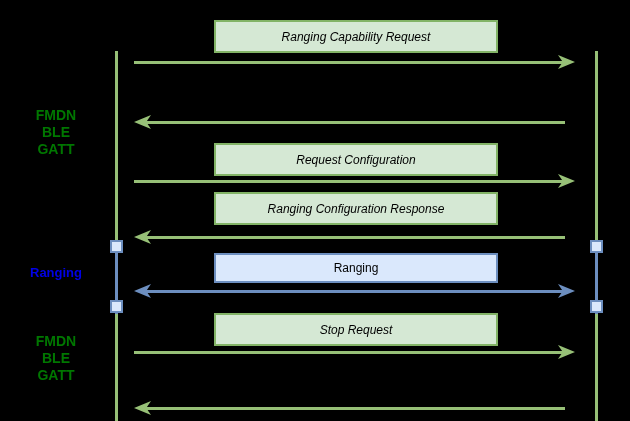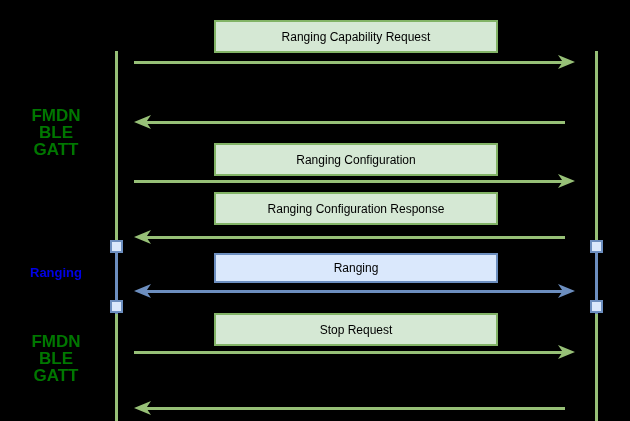--- a/index.html
+++ b/index.html
@@ -20,37 +20,37 @@
   .activation-square{
     position:absolute; width:13px; height:13px; box-sizing:border-box;
     background:var(--blue-fill); border:2px solid var(--blue-stroke);
   }
   
   .msg-box{
     position:absolute; left:214px; width:284px; height:33px; box-sizing:border-box;
     display:flex; align-items:center; justify-content:center;
     font-size:12px; color:var(--text-box); border:2px solid;
   }
-  .msg-box.green{background:var(--green-fill); border-color:var(--green-stroke);}
+  .msg-box.green{background:var(--green-fill); border-color:var(--green-stroke);font-style:italic;}
   .msg-box.blue{background:var(--blue-fill); border-color:var(--blue-stroke); height:30px;}
   
   .arrow{position:absolute; left:134px; width:441px; height:14px;}
   .shaft{position:absolute; top:6px; height:3px;}
   .g-bg{background:var(--line-green);}
   .b-bg{background:var(--line-blue);}
   .shaft-right{left:0; right:12px;}
   .shaft-left{left:12px; right:10px;}
   .shaft-both{left:12px; right:12px;}
   .head{position:absolute; top:0; width:17px; height:14px; display:block;}
   .head-right{right:0; clip-path:polygon(0 0, 100% 50%, 0 100%, 28% 50%);}
   .head-left{left:0; clip-path:polygon(100% 0, 0 50%, 100% 100%, 72% 50%);}
   
   .side-label{
     position:absolute; left:9px; width:94px; text-align:center;
-    font-weight:bold; font-size:17px; line-height:17px;
+    font-weight:bold; font-size:14px; line-height:17px;
   }
   .side-label.green{color:var(--text-dark-green);}
   .side-label.blue{color:var(--text-blue); font-size:13px;}
 </style>
 </head>
 <body>
 
 <div class="stage">
 
   <div class="side-label green" style="top:107px">
@@ -70,21 +70,21 @@
   <div class="lifeline" style="left:115px"></div>
   <div class="lifeline" style="left:595px"></div>
   <div class="lifeline-blue-seg" style="left:115px"></div>
   <div class="lifeline-blue-seg" style="left:595px"></div>
   <div class="activation-square" style="left:110px; top:240px"></div>
   <div class="activation-square" style="left:110px; top:300px"></div>
   <div class="activation-square" style="left:590px; top:240px"></div>
   <div class="activation-square" style="left:590px; top:300px"></div>
 
   <div class="msg-box green" style="top:20px">Ranging Capability Request</div>
-  <div class="msg-box green" style="top:143px">Ranging Configuration</div>
+  <div class="msg-box green" style="top:143px">Request Configuration</div>
   <div class="msg-box green" style="top:192px">Ranging Configuration Response</div>
   <div class="msg-box blue" style="top:253px">Ranging</div>
   <div class="msg-box green" style="top:313px">Stop Request</div>
 
   <div class="arrow" style="top:55px">
     <span class="shaft shaft-right g-bg"></span>
     <span class="head head-right g-bg"></span>
   </div>
   <div class="arrow" style="top:115px">
     <span class="shaft shaft-left g-bg"></span>

